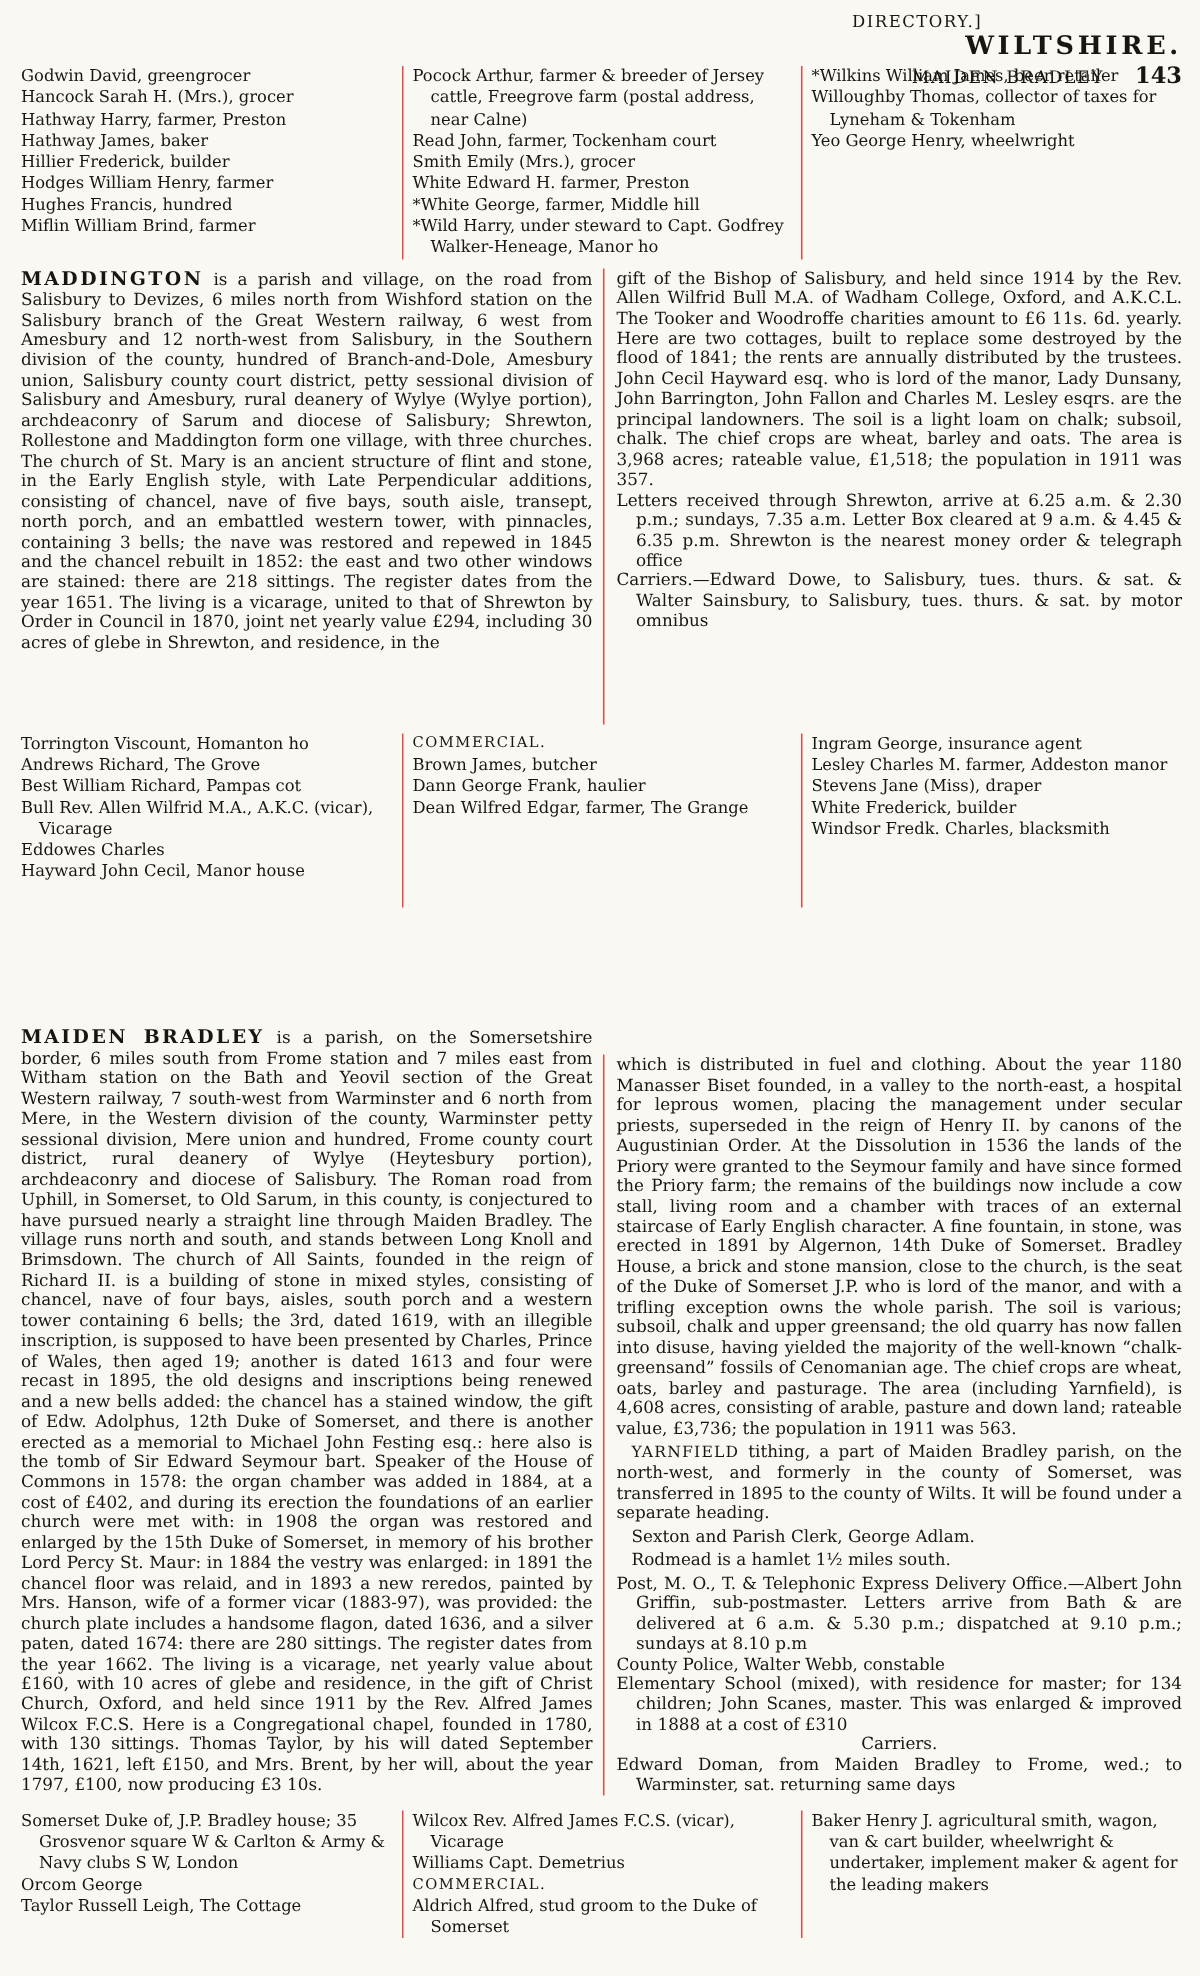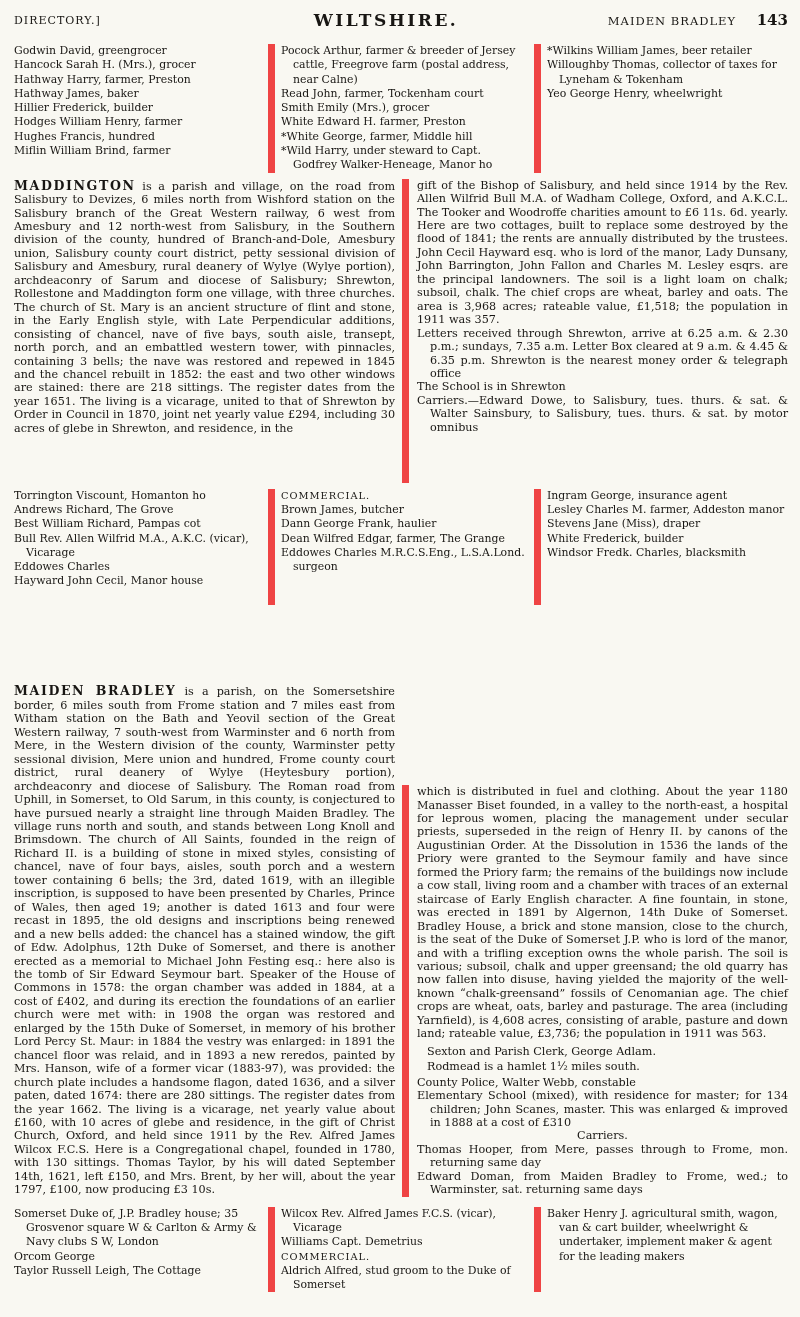--- a/index.html
+++ b/index.html
@@ -5,30 +5,30 @@
   html,body{margin:0;padding:0;}
   body{
     width:800px;height:1317px;overflow:hidden;
     background:#f9f8f2;color:#181613;
     font-family:"DejaVu Serif","Liberation Serif",serif;
     -webkit-font-smoothing:antialiased;
   }
   .page{padding:8px 12px 0 14px;box-sizing:border-box;width:800px;}
 
   
-  .hdr{display:flex;align-items:center;height:24px;}
+  .hdr{display:flex;align-items:flex-end;height:24px;flex-direction:column;}
   .hdr-left{width:220px;font-size:11px;letter-spacing:1px;}
   .hdr-center{flex:1;text-align:center;font-size:17px;font-weight:bold;letter-spacing:2.5px;}
   .hdr-right{width:250px;text-align:right;font-size:11.5px;letter-spacing:1px;white-space:nowrap;}
   .hdr-page{font-size:15px;font-weight:bold;margin-left:16px;letter-spacing:0;}
 
   
   .cols{display:flex;align-items:stretch;}
   .lcol{box-sizing:border-box;}
-  .rule-l{border-left:7px solid #ef4444;}
+  .rule-l{border-left:1px solid #ef4444;}
   .entry{
     font-size:10.9px;line-height:14.3px;
     padding-left:12px;text-indent:-12px;
   }
   .list-head{
     text-align:left;font-size:9.8px;letter-spacing:1px;line-height:14.3px;
   }
 
   
   .body-par{
@@ -98,66 +98,65 @@
     </div>
   </div>
 
   <div class="cols sec-maddington">
     <div class="lcol half-l">
       <p class="body-par"><span class="lead">MADDINGTON</span><span> is a parish and village, on the road from Salisbury to Devizes, 6 miles north from Wishford station on the Salisbury branch of the Great Western railway, 6 west from Amesbury and 12 north-west from Salisbury, in the Southern division of the county, hundred of Branch-and-Dole, Amesbury union, Salisbury county court district, petty sessional division of Salisbury and Amesbury, rural deanery of Wylye (Wylye portion), archdeaconry of Sarum and diocese of Salisbury; Shrewton, Rollestone and Maddington form one village, with three churches. The church of St. Mary is an ancient structure of flint and stone, in the Early English style, with Late Perpendicular additions, consisting of chancel, nave of five bays, south aisle, transept, north porch, and an embattled western tower, with pinnacles, containing 3 bells; the nave was restored and repewed in 1845 and the chancel rebuilt in 1852: the east and two other windows are stained: there are 218 sittings. The register dates from the year 1651. The living is a vicarage, united to that of Shrewton by Order in Council in 1870, joint net yearly value £294, including 30 acres of glebe in Shrewton, and residence, in the</span></p>
     </div>
     <div class="lcol half-r rule-l">
       <p class="body-par">gift of the Bishop of Salisbury, and held since 1914 by the Rev. Allen Wilfrid Bull M.A. of Wadham College, Oxford, and A.K.C.L. The Tooker and Woodroffe charities amount to £6 11s. 6d. yearly. Here are two cottages, built to replace some destroyed by the flood of 1841; the rents are annually distributed by the trustees. John Cecil Hayward esq. who is lord of the manor, Lady Dunsany, John Barrington, John Fallon and Charles M. Lesley esqrs. are the principal landowners. The soil is a light loam on chalk; subsoil, chalk. The chief crops are wheat, barley and oats. The area is 3,968 acres; rateable value, £1,518; the population in 1911 was 357.</p>
       <div class="line hang">Letters received through Shrewton, arrive at 6.25 a.m. &amp; 2.30 p.m.; sundays, 7.35 a.m. Letter Box cleared at 9 a.m. &amp; 4.45 &amp; 6.35 p.m. Shrewton is the nearest money order &amp; telegraph office</div>
-      <div class="line">The School is in Shrewton</div>
       <div class="line hang">Carriers.—Edward Dowe, to Salisbury, tues. thurs. &amp; sat. &amp; Walter Sainsbury, to Salisbury, tues. thurs. &amp; sat. by motor omnibus</div>
     </div>
   </div>
 
   <div class="cols sec-residents">
     <div class="lcol w-c1">
       <div class="entry">Torrington Viscount, Homanton ho</div>
       <div class="entry">Andrews Richard, The Grove</div>
       <div class="entry">Best William Richard, Pampas cot</div>
       <div class="entry">Bull Rev. Allen Wilfrid M.A., A.K.C. (vicar), Vicarage</div>
       <div class="entry">Eddowes Charles</div>
       <div class="entry">Hayward John Cecil, Manor house</div>
     </div>
     <div class="lcol w-c2 rule-l">
       <div class="list-head">COMMERCIAL.</div>
       <div class="entry">Brown James, butcher</div>
       <div class="entry">Dann George Frank, haulier</div>
       <div class="entry">Dean Wilfred Edgar, farmer, The Grange</div>
-      <div class="entry">Eddowes Charles M.R.C.S.Eng., L.S.A.Lond. surgeon</div>
     </div>
     <div class="lcol w-c3 rule-l">
       <div class="entry">Ingram George, insurance agent</div>
       <div class="entry">Lesley Charles M. farmer, Addeston manor</div>
       <div class="entry">Stevens Jane (Miss), draper</div>
       <div class="entry">White Frederick, builder</div>
       <div class="entry">Windsor Fredk. Charles, blacksmith</div>
     </div>
   </div>
 
   <div class="cols sec-maiden">
     <div class="lcol half-l">
       <p class="body-par"><span class="lead">MAIDEN BRADLEY</span><span> is a parish, on the Somersetshire border, 6 miles south from Frome station and 7 miles east from Witham station on the Bath and Yeovil section of the Great Western railway, 7 south-west from Warminster and 6 north from Mere, in the Western division of the county, Warminster petty sessional division, Mere union and hundred, Frome county court district, rural deanery of Wylye (Heytesbury portion), archdeaconry and diocese of Salisbury. The Roman road from Uphill, in Somerset, to Old Sarum, in this county, is conjectured to have pursued nearly a straight line through Maiden Bradley. The village runs north and south, and stands between Long Knoll and Brimsdown. The church of All Saints, founded in the reign of Richard II. is a building of stone in mixed styles, consisting of chancel, nave of four bays, aisles, south porch and a western tower containing 6 bells; the 3rd, dated 1619, with an illegible inscription, is supposed to have been presented by Charles, Prince of Wales, then aged 19; another is dated 1613 and four were recast in 1895, the old designs and inscriptions being renewed and a new bells added: the chancel has a stained window, the gift of Edw. Adolphus, 12th Duke of Somerset, and there is another erected as a memorial to Michael John Festing esq.: here also is the tomb of Sir Edward Seymour bart. Speaker of the House of Commons in 1578: the organ chamber was added in 1884, at a cost of £402, and during its erection the foundations of an earlier church were met with: in 1908 the organ was restored and enlarged by the 15th Duke of Somerset, in memory of his brother Lord Percy St. Maur: in 1884 the vestry was enlarged: in 1891 the chancel floor was relaid, and in 1893 a new reredos, painted by Mrs. Hanson, wife of a former vicar (1883-97), was provided: the church plate includes a handsome flagon, dated 1636, and a silver paten, dated 1674: there are 280 sittings. The register dates from the year 1662. The living is a vicarage, net yearly value about £160, with 10 acres of glebe and residence, in the gift of Christ Church, Oxford, and held since 1911 by the Rev. Alfred James Wilcox F.C.S. Here is a Congregational chapel, founded in 1780, with 130 sittings. Thomas Taylor, by his will dated September 14th, 1621, left £150, and Mrs. Brent, by her will, about the year 1797, £100, now producing £3 10s.</span></p>
     </div>
     <div class="lcol half-r rule-l">
       <p class="body-par">which is distributed in fuel and clothing. About the year 1180 Manasser Biset founded, in a valley to the north-east, a hospital for leprous women, placing the management under secular priests, superseded in the reign of Henry II. by canons of the Augustinian Order. At the Dissolution in 1536 the lands of the Priory were granted to the Seymour family and have since formed the Priory farm; the remains of the buildings now include a cow stall, living room and a chamber with traces of an external staircase of Early English character. A fine fountain, in stone, was erected in 1891 by Algernon, 14th Duke of Somerset. Bradley House, a brick and stone mansion, close to the church, is the seat of the Duke of Somerset J.P. who is lord of the manor, and with a trifling exception owns the whole parish. The soil is various; subsoil, chalk and upper greensand; the old quarry has now fallen into disuse, having yielded the majority of the well-known “chalk-greensand” fossils of Cenomanian age. The chief crops are wheat, oats, barley and pasturage. The area (including Yarnfield), is 4,608 acres, consisting of arable, pasture and down land; rateable value, £3,736; the population in 1911 was 563.</p>
       <div class="gap2"></div>
+      <p class="body-par indent1"><span class="sc-lead">YARNFIELD</span><span> tithing, a part of Maiden Bradley parish, on the north-west, and formerly in the county of Somerset, was transferred in 1895 to the county of Wilts. It will be found under a separate heading.</span></p>
       <div class="gap2"></div>
       <div class="line indent1">Sexton and Parish Clerk, George Adlam.</div>
       <div class="gap2"></div>
       <div class="line indent1">Rodmead is a hamlet 1½ miles south.</div>
       <div class="gap2"></div>
+      <div class="line hang">Post, M. O., T. &amp; Telephonic Express Delivery Office.—Albert John Griffin, sub-postmaster. Letters arrive from Bath &amp; are delivered at 6 a.m. &amp; 5.30 p.m.; dispatched at 9.10 p.m.; sundays at 8.10 p.m</div>
       <div class="line hang">County Police, Walter Webb, constable</div>
       <div class="line hang">Elementary School (mixed), with residence for master; for 134 children; John Scanes, master. This was enlarged &amp; improved in 1888 at a cost of £310</div>
       <div class="center-head">Carriers.</div>
-      <div class="line hang">Thomas Hooper, from Mere, passes through to Frome, mon. returning same day</div>
       <div class="line hang">Edward Doman, from Maiden Bradley to Frome, wed.; to Warminster, sat. returning same days</div>
     </div>
   </div>
 
   <div class="cols sec-bottom">
     <div class="lcol w-c1">
       <div class="entry">Somerset Duke of, J.P. Bradley house; 35 Grosvenor square W &amp; Carlton &amp; Army &amp; Navy clubs S W, London</div>
       <div class="entry">Orcom George</div>
       <div class="entry">Taylor Russell Leigh, The Cottage</div>
     </div>

